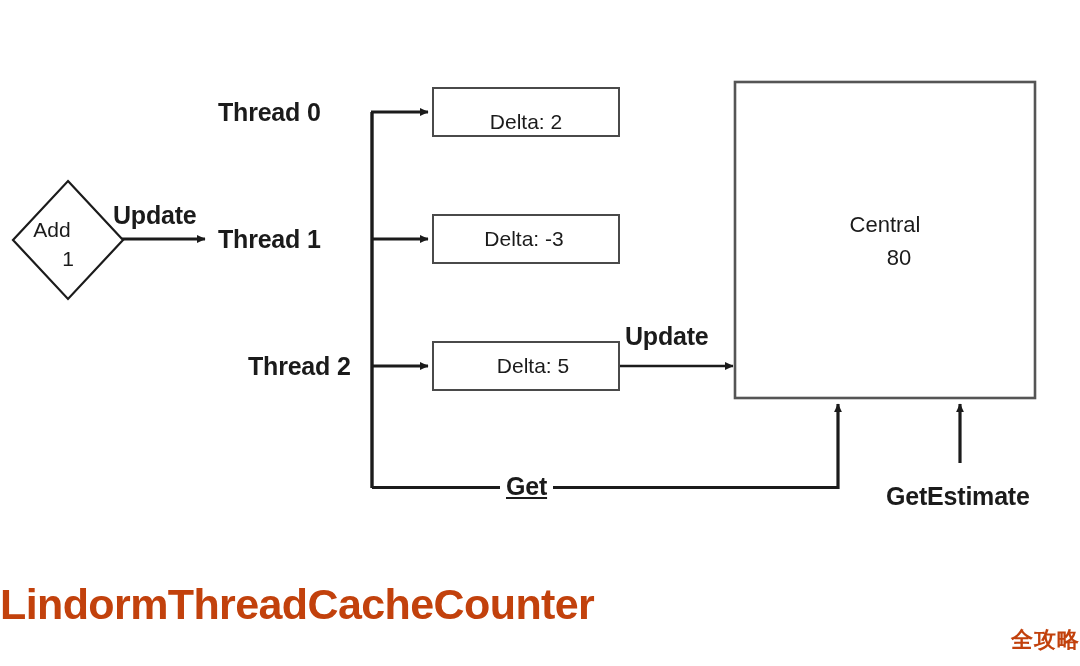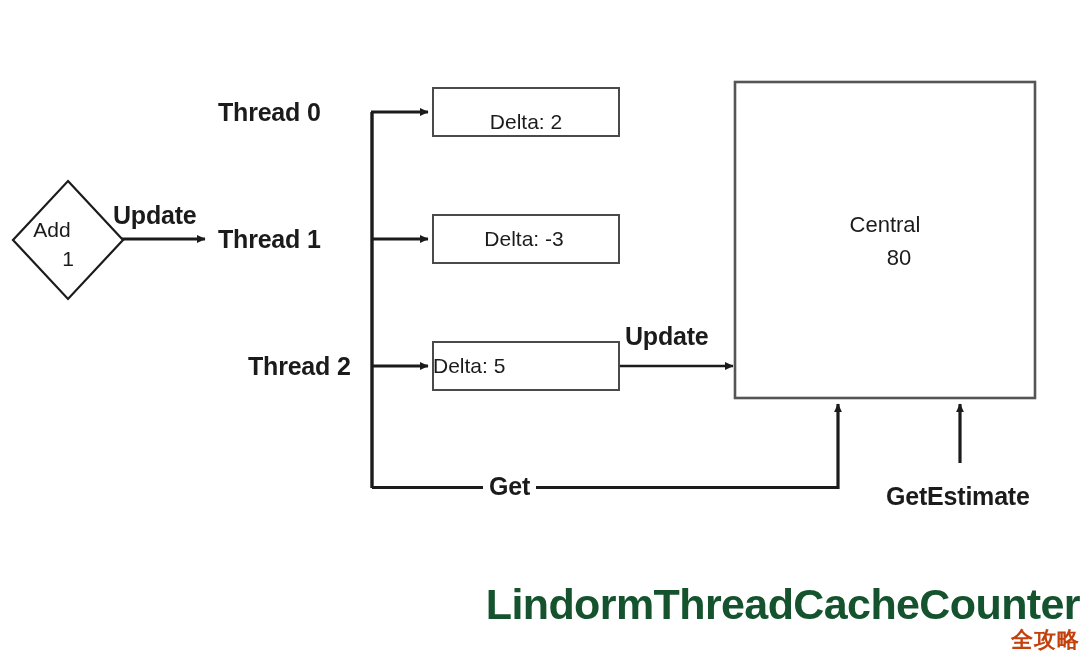--- a/index.html
+++ b/index.html
@@ -44,25 +44,25 @@
   .diamond-lbl {
     font-weight: normal;
     font-size: 21px;
     text-align: center;
   }
   #title {
     position: absolute;
     left: 0;
     top: 580px;
     width: 1080px;
-    text-align: right;
+    text-align: left;
     font-weight: bold;
     font-size: 43px;
     letter-spacing: -0.6px;
-    color: #14532d;
+    color: #c2410c;
   }
   #watermark {
     position: absolute;
     left: 1011px;
     top: 625px;
     font-size: 22px;
     font-weight: bold;
     color: #c2410c;
     letter-spacing: 1px;
     font-family: "DejaVu Sans", sans-serif;
@@ -110,26 +110,26 @@
 <div class="lbl diamond-lbl" style="left:38px; top:248px; width:60px;">1</div>
 
 <div class="lbl bold-lbl" style="left:113px; top:203px;">Update</div>
 
 <div class="lbl bold-lbl" style="left:218px; top:100px;">Thread 0</div>
 <div class="lbl bold-lbl" style="left:218px; top:227px;">Thread 1</div>
 <div class="lbl bold-lbl" style="left:218px; top:354px;margin-left:30px;">Thread 2</div>
 
 <div class="lbl box-lbl" style="left:433px; top:111px; width:186px; text-align:center;">Delta: 2</div>
 <div class="lbl box-lbl" style="left:433px; top:228px; width:182px; text-align:center;">Delta: -3</div>
-<div class="lbl box-lbl" style="left:433px; top:355px; width:200px; ">Delta: 5</div>
+<div class="lbl box-lbl" style="left:433px; top:355px; width:200px; text-align:center;">Delta: 5</div>
 
 <div class="lbl bold-lbl" style="left:625px; top:324px;">Update</div>
 
 <div class="lbl central-lbl" style="left:735px; top:214px; width:300px;">Central</div>
 <div class="lbl central-lbl" style="left:735px; top:247px; width:328px;">80</div>
 
-<div class="lbl bold-lbl" style="left:483px; top:474px; background:#ffffff; padding:0 6px;">Get</div>
+<div class="lbl bold-lbl" style="left:500px; top:474px; background:#ffffff; padding:0 6px;text-decoration:underline;">Get</div>
 
 <div class="lbl bold-lbl" style="left:886px; top:484px;">GetEstimate</div>
 
 <div id="title">LindormThreadCacheCounter</div>
 
 <div id="watermark">全攻略</div>
 
 </body></html>

